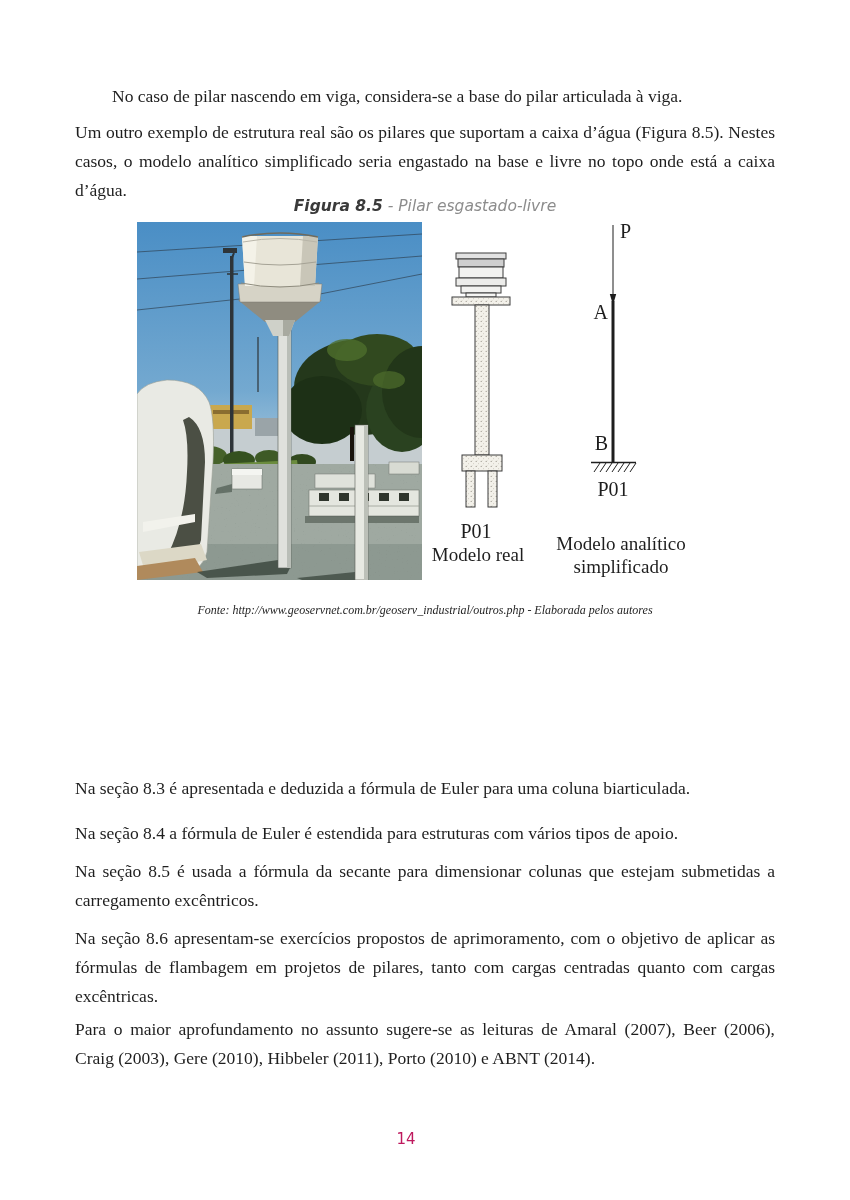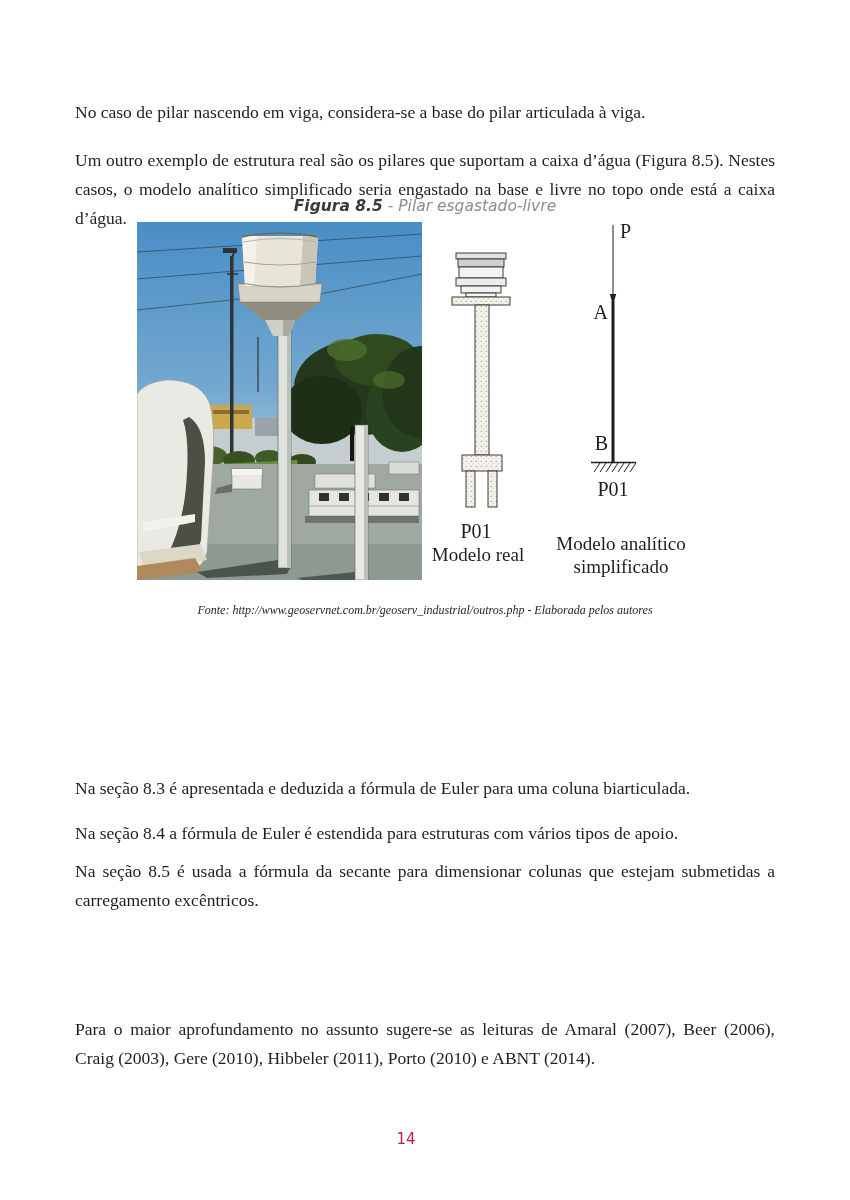--- a/index.html
+++ b/index.html
@@ -25,22 +25,22 @@
     font-family:"DejaVu Sans",sans-serif;font-size:15px;color:#be185d;
   }
   .abs{position:absolute;}
   svg text{font-family:"Liberation Serif","DejaVu Serif",serif;fill:#1e1e1e;}
 </style>
 </head>
 <body>
 
 <div class="page">
 
-  <p class="para" style="top:80px;">No caso de pilar nascendo em viga, considera-se a base do pilar articulada à viga.</p>
-  <p class="para" style="top:128px;">Um outro exemplo de estrutura real são os pilares que suportam a caixa d’água (Figura 8.5). Nestes casos, o modelo analítico simplificado seria engastado na base e livre no topo onde está a caixa d’água.</p>
+  <p class="para" style="top:64px;margin-left:37px;">No caso de pilar nascendo em viga, considera-se a base do pilar articulada à viga.</p>
+  <p class="para" style="top:100px;">Um outro exemplo de estrutura real são os pilares que suportam a caixa d’água (Figura 8.5). Nestes casos, o modelo analítico simplificado seria engastado na base e livre no topo onde está a caixa d’água.</p>
 
   <div class="fig-title" style="top:197px;">
     <span class="fig-label">Figura 8.5</span>
     <span>- Pilar esgastado-livre</span>
   </div>
 
   <svg class="abs" style="left:137px;top:222px;" width="285" height="358" viewBox="0 0 285 358" role="img">
     <defs>
       <linearGradient id="sky" x1="0" y1="0" x2="0" y2="1">
         <stop offset="0" stop-color="#4a8ec5"></stop>
@@ -218,17 +218,18 @@
     <text x="63" y="283" font-size="20" text-anchor="middle">P01</text>
     <text x="71" y="337" font-size="19" text-anchor="middle">Modelo analítico</text>
     <text x="71" y="360" font-size="19" text-anchor="middle">simplificado</text>
   </svg>
 
   <div class="fonte" style="top:603px;">Fonte: http://www.geoservnet.com.br/geoserv_industrial/outros.php - Elaborada pelos autores</div>
 
   <p class="para" style="top:756px;">Na seção 8.3 é apresentada e deduzida a fórmula de Euler para uma coluna biarticulada.</p>
   <p class="para" style="top:801px;">Na seção 8.4 a fórmula de Euler é estendida para estruturas com vários tipos de apoio.</p>
   <p class="para" style="top:843px;margin-top:14px;">Na seção 8.5 é usada a fórmula da secante para dimensionar colunas que estejam submetidas a carregamento excêntricos.</p>
+  <p class="para" style="top:906px;">Na seção 8.6 apresentam-se exercícios propostos de aprimoramento, com o objetivo de aplicar as fórmulas de flambagem em projetos de pilares, tanto com cargas centradas quanto com cargas excêntricas.</p>
   <p class="para" style="top:997px;">Para o maior aprofundamento no assunto sugere-se as leituras de Amaral (2007), Beer (2006), Craig (2003), Gere (2010), Hibbeler (2011), Porto (2010) e ABNT (2014).</p>
 
   <div class="pagenum">14</div>
 
 </div>
 
 </body></html>

